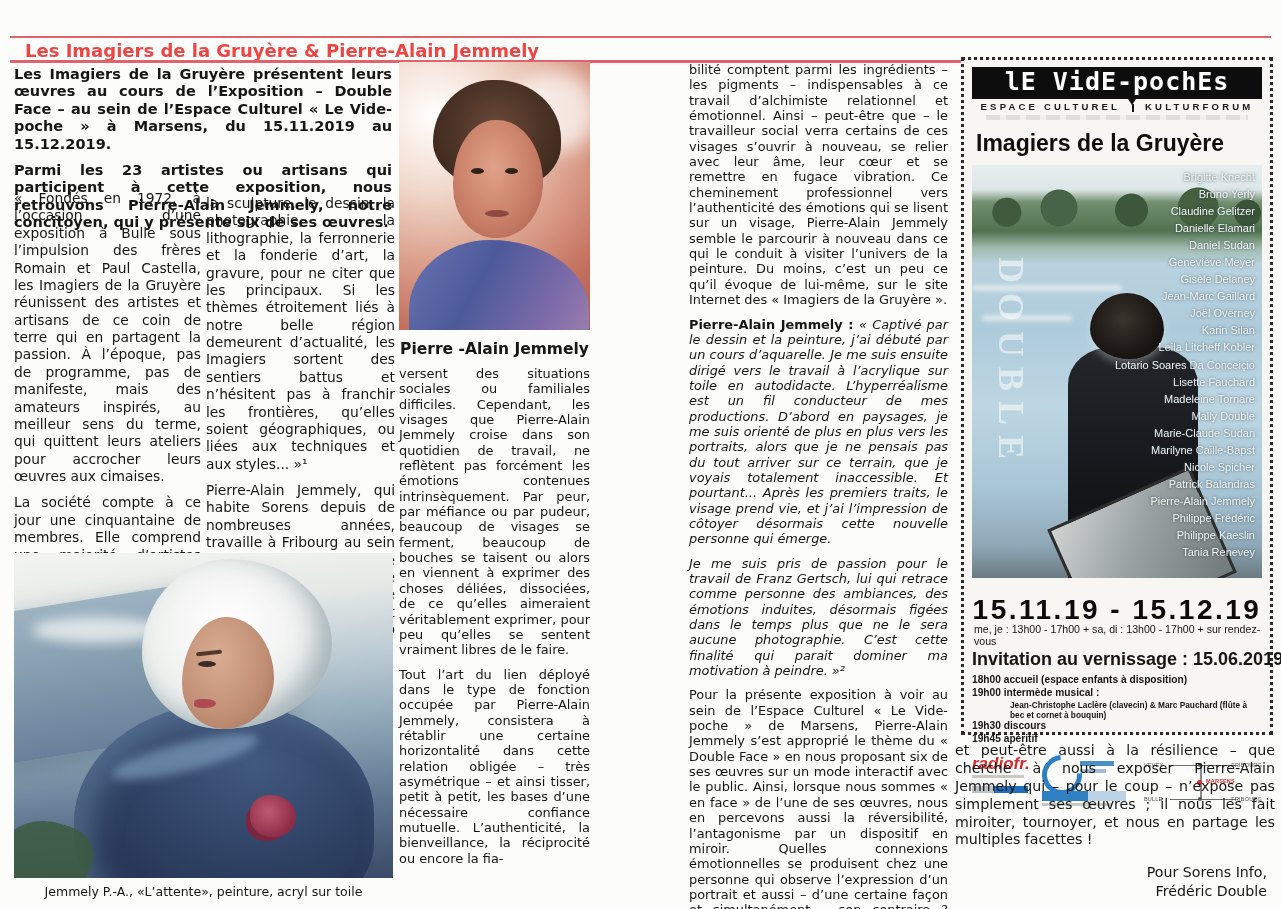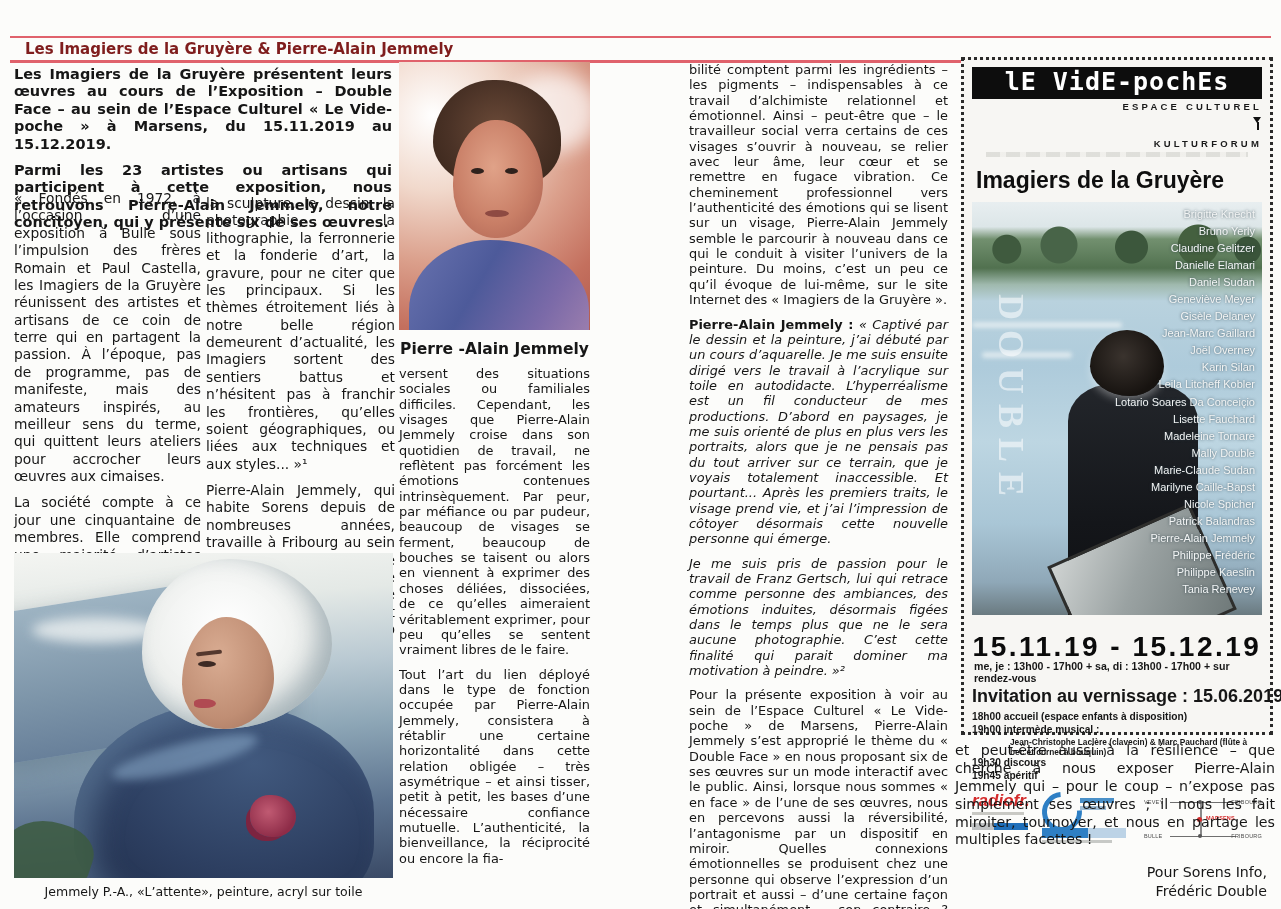--- a/index.html
+++ b/index.html
@@ -1,21 +1,21 @@
 <!DOCTYPE html>
 <html><head>
 <meta charset="utf-8">
 <style>
   html,body{margin:0;padding:0;background:#e8e8e6;}
   .page{position:relative;width:1281px;height:909px;background:#fcfcfa;overflow:hidden;
         font-family:"DejaVu Sans",sans-serif;color:#161616;}
   .abs{position:absolute;}
   
   .rule{position:absolute;left:10px;width:1261px;background:#e0626c;}
-  .head-title{position:absolute;left:25px;top:40px;font-size:15px;font-weight:bold;color:#7f1d1d;}
+  .head-title{position:absolute;left:25px;top:40px;font-size:18px;font-weight:bold;color:#ef4444;}
   
   .intro{left:14px;top:66px;width:378px;font-weight:bold;font-size:14.5px;line-height:1.2;text-align:justify;}
   .intro p{margin:0 0 9px 0;}
   .col{text-align:justify;}
   .col p{margin:0 0 9px 0;}
   .c12{font-size:13.8px;line-height:1.26;}
   .c34{font-size:12.9px;line-height:1.19;}
   .quote-red{color:#c5283c;font-weight:bold;font-style:italic;font-size:15.3px;line-height:1.2;text-align:justify;margin:0 0 4px 0;}
   .quote-author{font-weight:bold;font-size:15.5px;text-align:center;margin:0 0 8px 0;}
   .lead-bold{font-weight:bold;font-style:normal;}
@@ -53,21 +53,21 @@
   .p-eye1,.p-eye2{position:absolute;top:106px;width:13px;height:6px;background:#2f211c;border-radius:50%;}
   .p-eye1{left:72px;} .p-eye2{left:106px;}
   .p-mouth{position:absolute;left:86px;top:148px;width:24px;height:7px;background:#8e4a42;border-radius:50%;}
   .p-shirt{position:absolute;left:10px;top:178px;width:180px;height:100px;background:
     linear-gradient(120deg,#6a74b0 0%,#4d5a9a 40%,#7b6aa8 75%,#9d7fae 100%);border-radius:45% 55% 0 0/70% 70% 0 0;}
   
   .poster{left:961px;top:57px;width:312px;height:678px;background:#f7f6f3;border:3px dotted #2b2b2b;box-sizing:border-box;padding:7px 8px;}
   .vp-banner{background:#0d0d0d;color:#fff;text-align:center;font-family:"DejaVu Sans Mono",monospace;
     font-weight:bold;font-size:25px;letter-spacing:1px;padding:0 0 3px;}
   .vp-sub{display:flex;align-items:flex-end;justify-content:center;gap:8px;font-size:9.5px;font-weight:bold;
-    letter-spacing:3.2px;color:#1a1a1a;margin-top:2px;font-family:"Liberation Sans",sans-serif;flex-direction:column;}
+    letter-spacing:3.2px;color:#1a1a1a;margin-top:2px;font-family:"Liberation Sans",sans-serif;}
   .glass{width:9px;height:13px;position:relative;margin-top:-3px;}
   .glass:before{content:"";position:absolute;left:0;top:0;border-left:4.5px solid transparent;border-right:4.5px solid transparent;border-top:6px solid #111;}
   .glass:after{content:"";position:absolute;left:3.5px;top:5px;width:2px;height:8px;background:#111;}
   .vp-faint{height:5px;margin:3px 14px 0;background:repeating-linear-gradient(90deg,#d9d9d4 0 14px,#efeeea 14px 20px);opacity:.8;}
   .vp-title{font-family:"Liberation Sans",sans-serif;font-weight:bold;font-size:23px;margin:10px 0 8px 4px;color:#0e0e0e;}
   .vp-photo{position:relative;height:413px;overflow:hidden;background:
     linear-gradient(180deg,#e8eef0 0%,#dce6e8 6%,#72906f 9%,#51714f 16%,#9fb9ad 20%,#b9d2de 24%,#aecbdb 40%,#bdd6e2 58%,#a9c6d6 78%,#8fa8b8 92%,#6a7a80 100%);}
   .vp-hilltree{position:absolute;left:0;top:22px;width:100%;height:42px;background:
     radial-gradient(circle at 12% 60%,#3f5a3e 0 14px,transparent 15px),
     radial-gradient(circle at 30% 50%,#486448 0 18px,transparent 19px),
@@ -81,21 +81,21 @@
   .vp-sil-body{position:absolute;left:96px;top:182px;width:130px;height:232px;background:
     linear-gradient(180deg,#23262b 0%,#14161a 60%,#0e0f12 100%);border-radius:34% 34% 8% 8%/16% 16% 0 0;}
   .vp-panel{position:absolute;left:-4px;top:146px;width:150px;height:110px;transform:rotate(-24deg);
     background:linear-gradient(135deg,#cfd3d2 0%,#9aa2a2 45%,#707a7a 100%);border:3px solid #2e2e2c;}
   .vp-vertical{position:absolute;left:18px;top:92px;writing-mode:vertical-rl;font-family:"Liberation Serif",serif;
     font-size:36px;font-weight:bold;color:rgba(255,255,255,.55);letter-spacing:10px;}
   .vp-names{position:absolute;right:7px;top:4px;text-align:right;font-family:"Liberation Sans",sans-serif;
     font-size:11px;line-height:17.05px;color:#f2f4f4;text-shadow:0 0 3px rgba(40,60,70,.8);}
   .vp-dates{font-family:"Liberation Sans",sans-serif;font-weight:bold;font-size:28px;letter-spacing:2.5px;
     text-align:center;margin-top:16px;color:#0b0b0b;white-space:nowrap;}
-  .vp-hours{font-family:"Liberation Sans",sans-serif;font-weight:bold;font-size:10.6px;margin:-3px 0 2px 2px;}
+  .vp-hours{font-family:"Liberation Sans",sans-serif;font-weight:normal;font-size:10.6px;margin:-3px 0 2px 2px;}
   .vp-invite{font-family:"Liberation Sans",sans-serif;font-weight:bold;font-size:18px;margin:0 0 4px 0;white-space:nowrap;}
   .vp-sched{font-family:"Liberation Sans",sans-serif;font-weight:bold;font-size:10.2px;line-height:1.25;}
   .vp-sched .tiny{font-size:8.3px;padding-left:38px;font-weight:bold;}
   .vp-logos{display:flex;align-items:flex-start;margin-top:9px;gap:10px;}
   .radiofr{font-family:"Liberation Sans",sans-serif;font-weight:bold;font-style:italic;font-size:17px;color:#d42b2b;line-height:1;}
   .radiofr-sub{width:52px;height:3px;background:#c9c9c4;margin-top:3px;}
   .radiofr-bar{width:56px;height:7px;margin-top:8px;background:linear-gradient(90deg,#bfc2c4 0 40%,#1f6fba 40% 100%);}
   .partner{position:relative;width:92px;height:52px;}
   .partner-ring{position:absolute;left:2px;top:0;width:30px;height:30px;border:5px solid #2e7fc4;border-radius:50%;border-top-color:transparent;transform:rotate(40deg);}
   .partner-l1{position:absolute;left:40px;top:6px;width:34px;height:5px;background:#4a90c8;}

